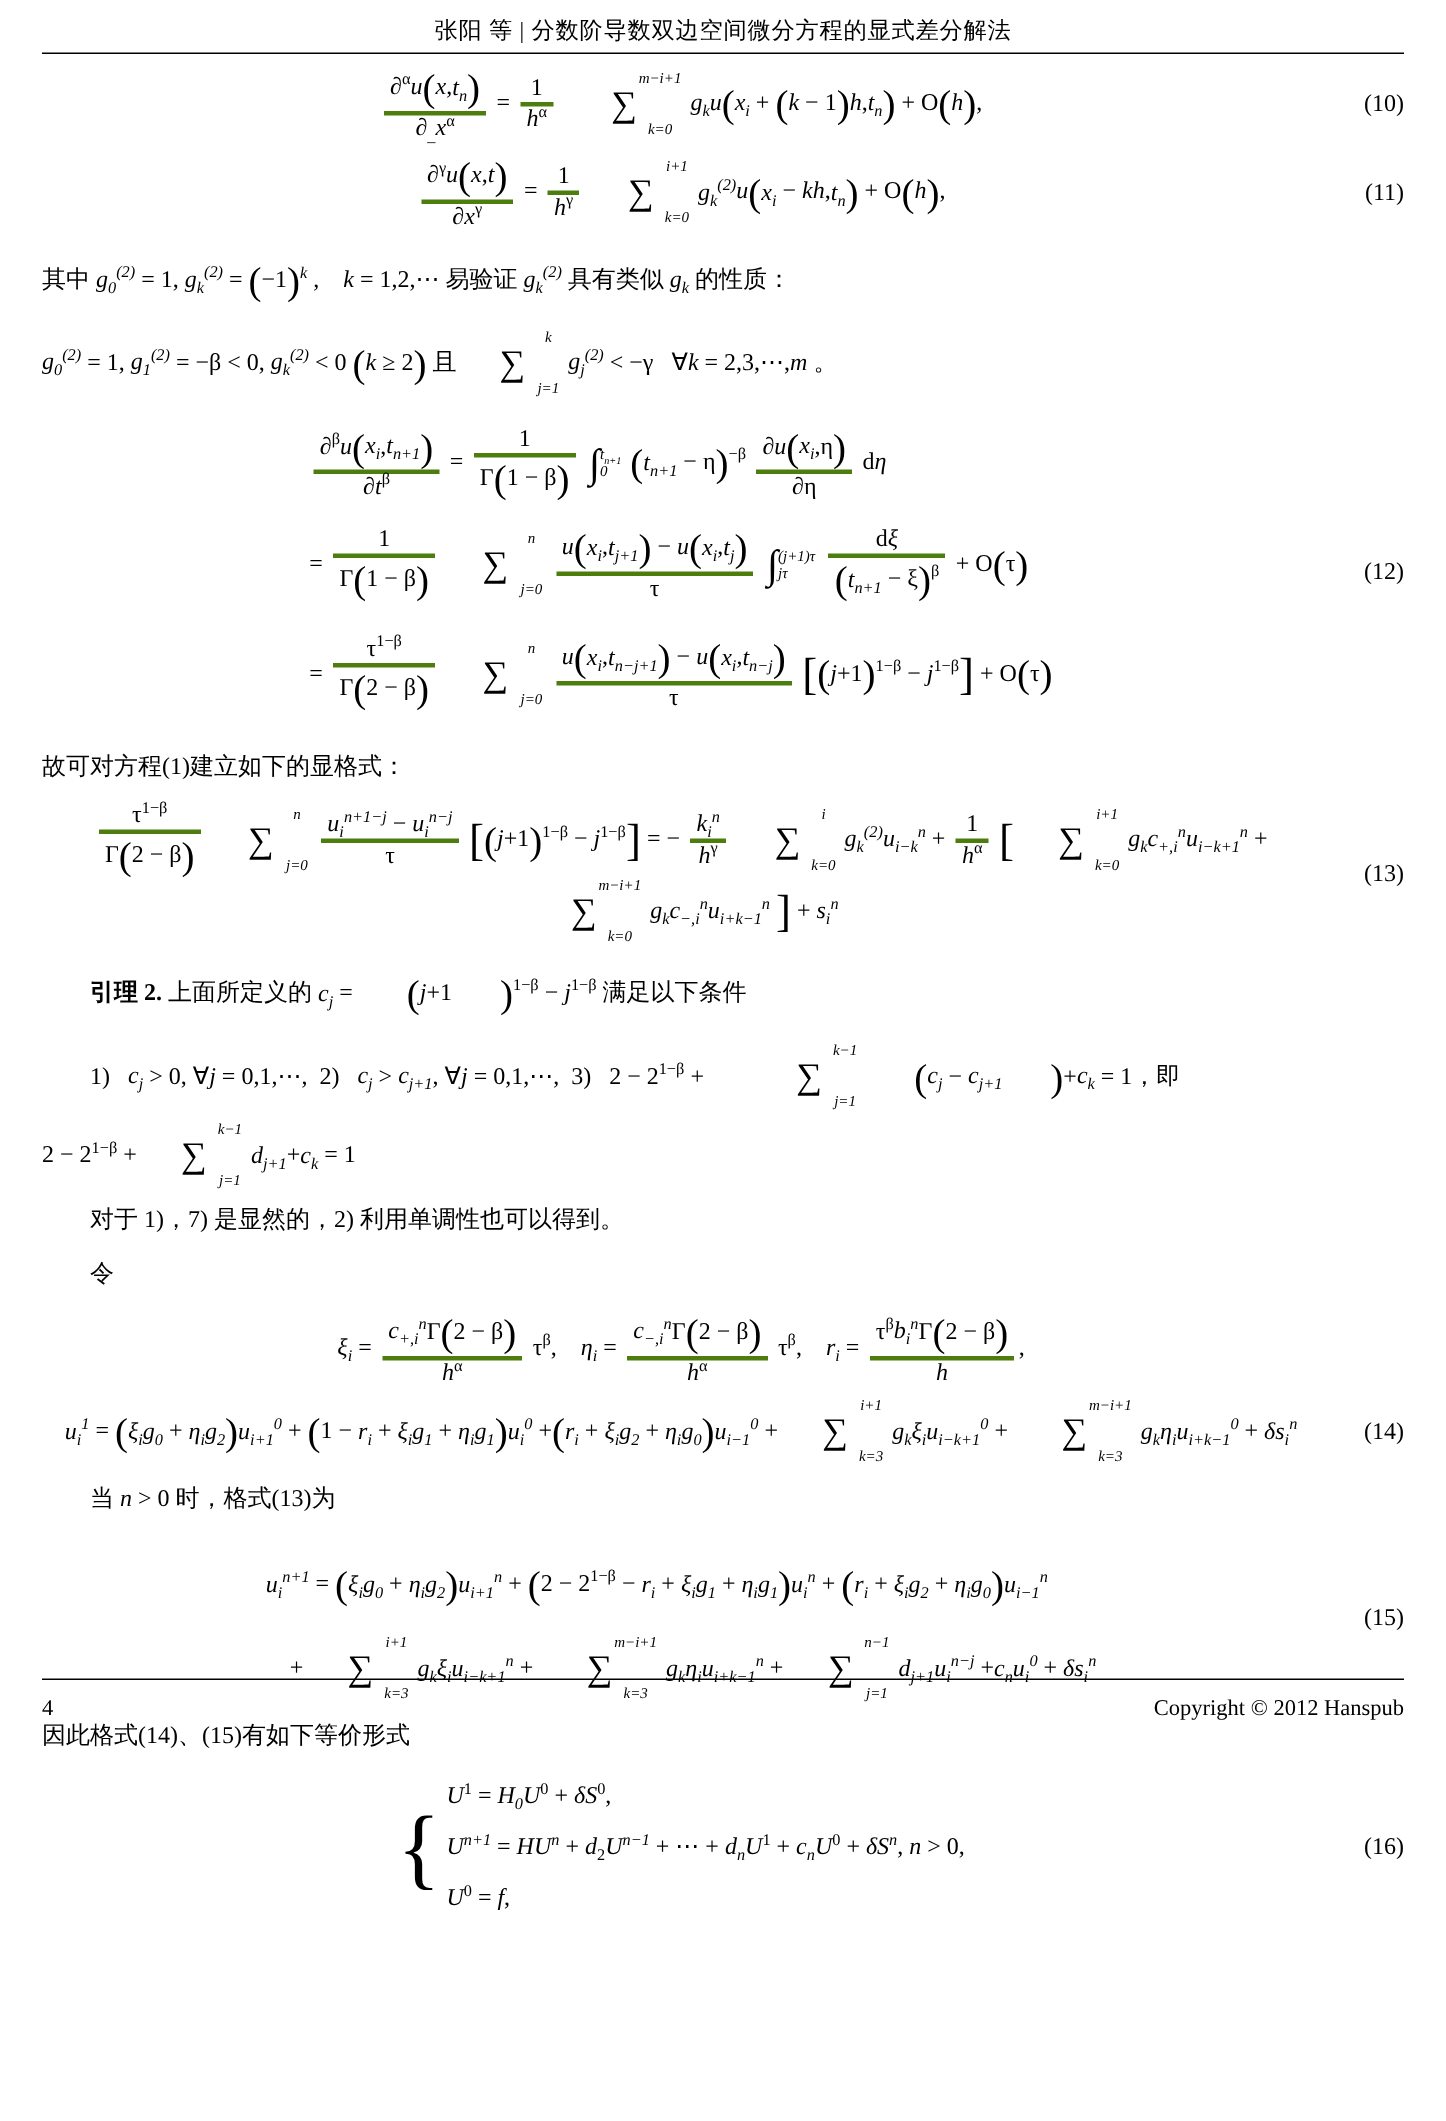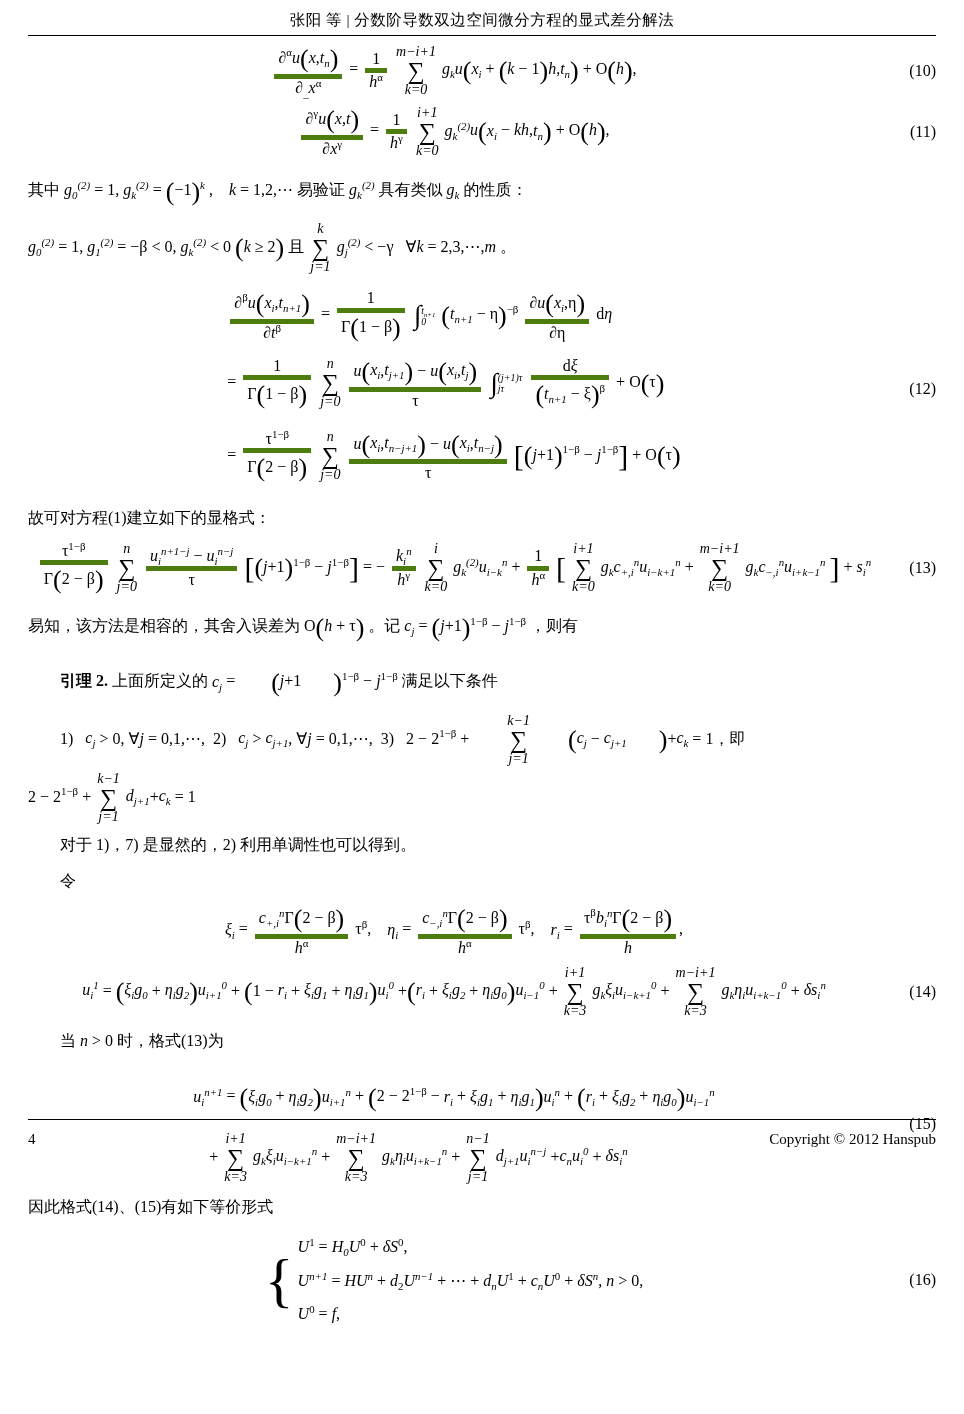--- a/index.html
+++ b/index.html
@@ -85,32 +85,32 @@
   
   .mi { font-style: italic; font-family: "Liberation Serif", serif; }
   .mn, .mo { font-style: normal; }
   .frac {
     display: inline-block;
     vertical-align: middle;
     text-align: center;
     margin: 0 3px;
     line-height: 1.15;
   }
-  .frac > .num { display: block; padding: 0 4px; border-bottom: 5px solid #4d7c0f; }
+  .frac > .num { display: block; padding: 0 4px; border-bottom: 3px solid #4d7c0f; }
   .frac > .den { display: block; padding: 0 4px; }
   sup, sub { font-size: 68%; line-height: 0; }
   .sumop {
     display: inline-block;
     vertical-align: middle;
     text-align: center;
     margin: 0 2px;
     line-height: 1.0;
     font-size: 15px;
   }
-  .sumop .lim { display: block; font-size: 14px; font-style: italic; }
+  .sumop .lim { display: block; font-size: 10px; font-style: italic; margin-left: 48px; }
   .sumop .sym { display: block; font-size: 24px; font-style: normal; }
   .intop {
     display: inline-block;
     vertical-align: middle;
     text-align: left;
     margin: 0 2px;
     line-height: 1.0;
     position: relative;
   }
   .intop .isym { font-size: 27px; font-style: normal; display: inline-block; vertical-align: middle;}
@@ -262,27 +262,20 @@
       <span class="mi">g<sub>k</sub></span><span class="mi">c<sub>+,i</sub><sup>n</sup></span><span class="mi">u<sub>i−k+1</sub><sup>n</sup></span>
       +
       <span class="sumop"><span class="lim">m−i+1</span><span class="sym">∑</span><span class="lim">k=0</span></span>
       <span class="mi">g<sub>k</sub></span><span class="mi">c<sub>−,i</sub><sup>n</sup></span><span class="mi">u<sub>i+k−1</sub><sup>n</sup></span>
       <span class="bigbracket">]</span>
       + <span class="mi">s<sub>i</sub><sup>n</sup></span>
     </div>
     <div class="eq-num-mid">(13)</div>
   </div>
 
-  <div class="para">
-    <span>易知，该方法是相容的，其舍入误差为</span>
-    O<span class="bigparen">(</span><span class="mi">h</span> + τ<span class="bigparen">)</span>
-    <span>。记</span>
-    <span class="mi">c<sub>j</sub></span> = <span class="bigparen">(</span><span class="mi">j</span>+1<span class="bigparen">)</span><sup>1−β</sup> − <span class="mi">j</span><sup>1−β</sup>
-    <span>，则有</span>
-  </div>
 
   <div class="para indent">
     <span class="bold">引理 2.</span>
     <span>上面所定义的</span>
     <span class="mi">c<sub>j</sub></span> = <span class="bigparen">(</span><span class="mi">j</span>+1<span class="bigparen">)</span><sup>1−β</sup> − <span class="mi">j</span><sup>1−β</sup>
     <span>满足以下条件</span>
   </div>
 
   <div class="para indent">
     <span>1)</span>&nbsp;&nbsp;

